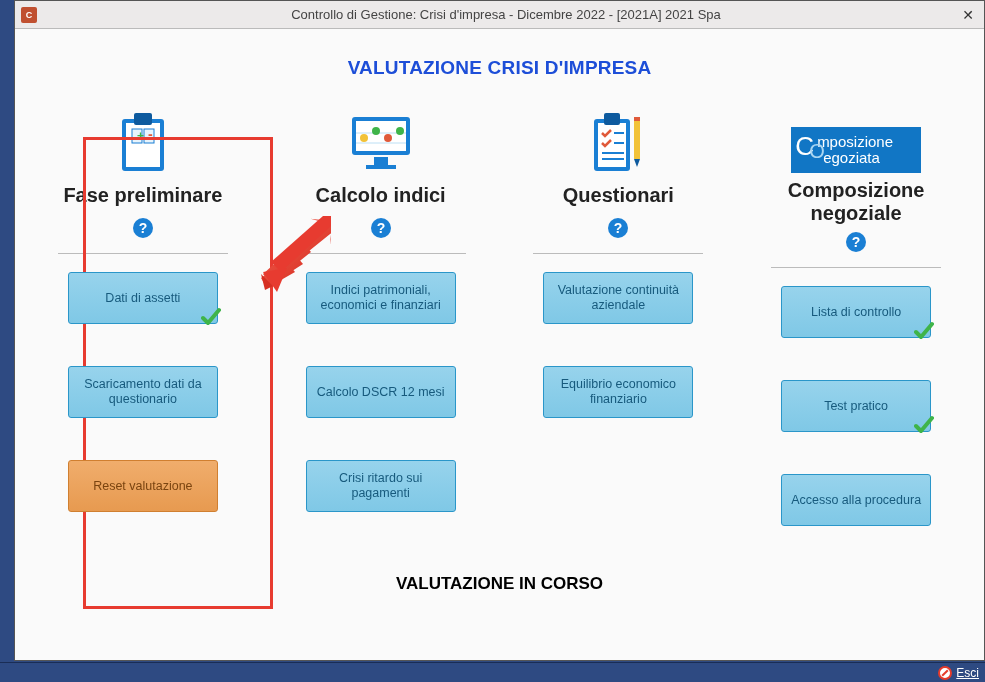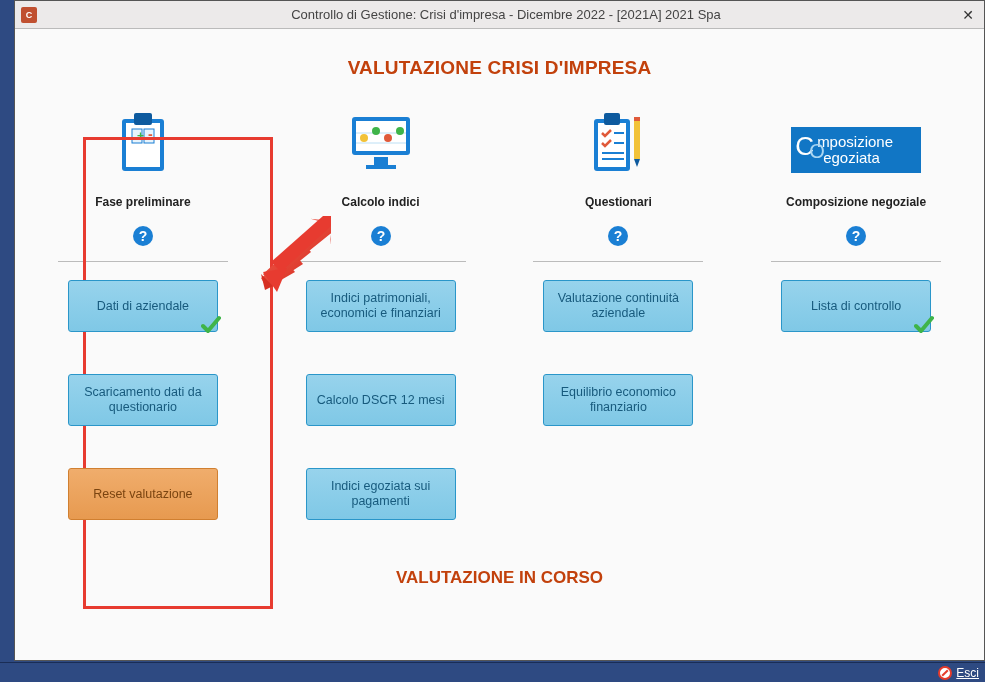--- a/index.html
+++ b/index.html
@@ -62,21 +62,21 @@
   }
   .content {
     position: relative;
     width: 100%;
     height: calc(100% - 28px);
   }
   h1.page-title {
     text-align: center;
     font-size: 19px;
     font-weight: 700;
-    color: #c2410c;
+    color: #1d4ed8;
     margin: 28px 0 0 0;
     letter-spacing: .2px;
   }
   .grid {
     display: flex;
     justify-content: center;
     gap: 62px;
     margin-top: 24px;
     padding: 0 40px;
   }
@@ -84,25 +84,25 @@
     width: 180px;
     display: flex;
     flex-direction: column;
     align-items: center;
   }
   .col .icon-wrap {
     height: 70px;
     display:flex;align-items:flex-end;justify-content:center;
   }
   .col-title {
-    font-size: 12px;
+    font-size: 20px;
     font-weight: 600;
     color: #222;
     text-align: center;
-    margin-top: 14px;
+    margin-top: 6px;
     line-height: 1.15;
     min-height: 32px;
     display:flex;align-items:center;justify-content:center;
   }
   .help {
     margin-top: 6px;
     width:22px;height:22px;
     cursor:pointer;
   }
   .divider {
@@ -135,21 +135,21 @@
   }
   .check-badge {
     position:absolute;
     right:-4px; bottom:-4px;
     width:20px;height:20px;
   }
   .section2-title {
     text-align:center;
     font-size:17px;
     font-weight:700;
-    color:#c2410c;
+    color:#000000;
     margin-top: 6px;
   }
   
   .highlight-box {
     position:absolute;
     left: 68px;
     top: 80px;
     width: 190px;
     height: 472px;
     border: 3px solid #e73b30;
@@ -271,21 +271,21 @@
               <text x="32" y="28" font-size="14" fill="#e05a3a" font-weight="bold">-</text>
             </svg>
           </div>
           <div class="col-title">Fase preliminare</div>
           <svg class="help" viewBox="0 0 22 22">
             <circle cx="11" cy="11" r="10" fill="#1a7fd4"></circle>
             <text x="11" y="16" text-anchor="middle" font-size="14" font-weight="bold" fill="#fff">?</text>
           </svg>
           <div class="divider"></div>
           <div class="btn">
-            <span>Dati di aziendale</span>
+            <span>Dati di assetti</span>
             <svg class="check-badge" viewBox="0 0 20 20">
               <path d="M2 11 L7 16 L18 3" stroke="#3fb449" stroke-width="4" fill="none" stroke-linecap="round" stroke-linejoin="round"></path>
             </svg>
           </div>
           <div class="btn">
             <span>Scaricamento dati da questionario</span>
           </div>
           <div class="btn orange">
             <span>Reset valutazione</span>
           </div>
@@ -312,21 +312,21 @@
               <text x="11" y="16" text-anchor="middle" font-size="14" font-weight="bold" fill="#fff">?</text>
           </svg>
           <div class="divider"></div>
           <div class="btn">
             <span>Indici patrimoniali, economici e finanziari</span>
           </div>
           <div class="btn">
             <span>Calcolo DSCR 12 mesi</span>
           </div>
           <div class="btn">
-            <span>Indici egoziata sui pagamenti</span>
+            <span>Crisi ritardo sui pagamenti</span>
           </div>
         </div>
 
         <div class="col">
           <div class="icon-wrap">
             <svg width="60" height="62" viewBox="0 0 60 62">
               <rect x="6" y="8" width="36" height="52" rx="3" fill="#1a7fd4"></rect>
               <rect x="10" y="12" width="28" height="44" fill="#fff"></rect>
               <rect x="16" y="2" width="16" height="12" rx="2" fill="#0e5a9e"></rect>
               <path d="M14 22 l3 3 l6 -6" stroke="#e05a3a" stroke-width="2.5" fill="none"></path>
@@ -368,20 +368,29 @@
             <circle cx="11" cy="11" r="10" fill="#1a7fd4"></circle>
               <text x="11" y="16" text-anchor="middle" font-size="14" font-weight="bold" fill="#fff">?</text>
           </svg>
           <div class="divider"></div>
           <div class="btn">
             <span>Lista di controllo</span>
             <svg class="check-badge" viewBox="0 0 20 20">
               <path d="M2 11 L7 16 L18 3" stroke="#3fb449" stroke-width="4" fill="none" stroke-linecap="round" stroke-linejoin="round"></path>
             </svg>
           </div>
+          <div class="btn">
+            <span>Test pratico</span>
+            <svg class="check-badge" viewBox="0 0 20 20">
+              <path d="M2 11 L7 16 L18 3" stroke="#3fb449" stroke-width="4" fill="none" stroke-linecap="round" stroke-linejoin="round"></path>
+            </svg>
+          </div>
+          <div class="btn">
+            <span>Accesso alla procedura</span>
+          </div>
         </div>
       </div>
 
       <div class="section2-title">VALUTAZIONE IN CORSO</div>
     </div>
   </div>
 
   <div class="statusbar">
     <div class="esci">
       <span class="stop-icon"></span>

